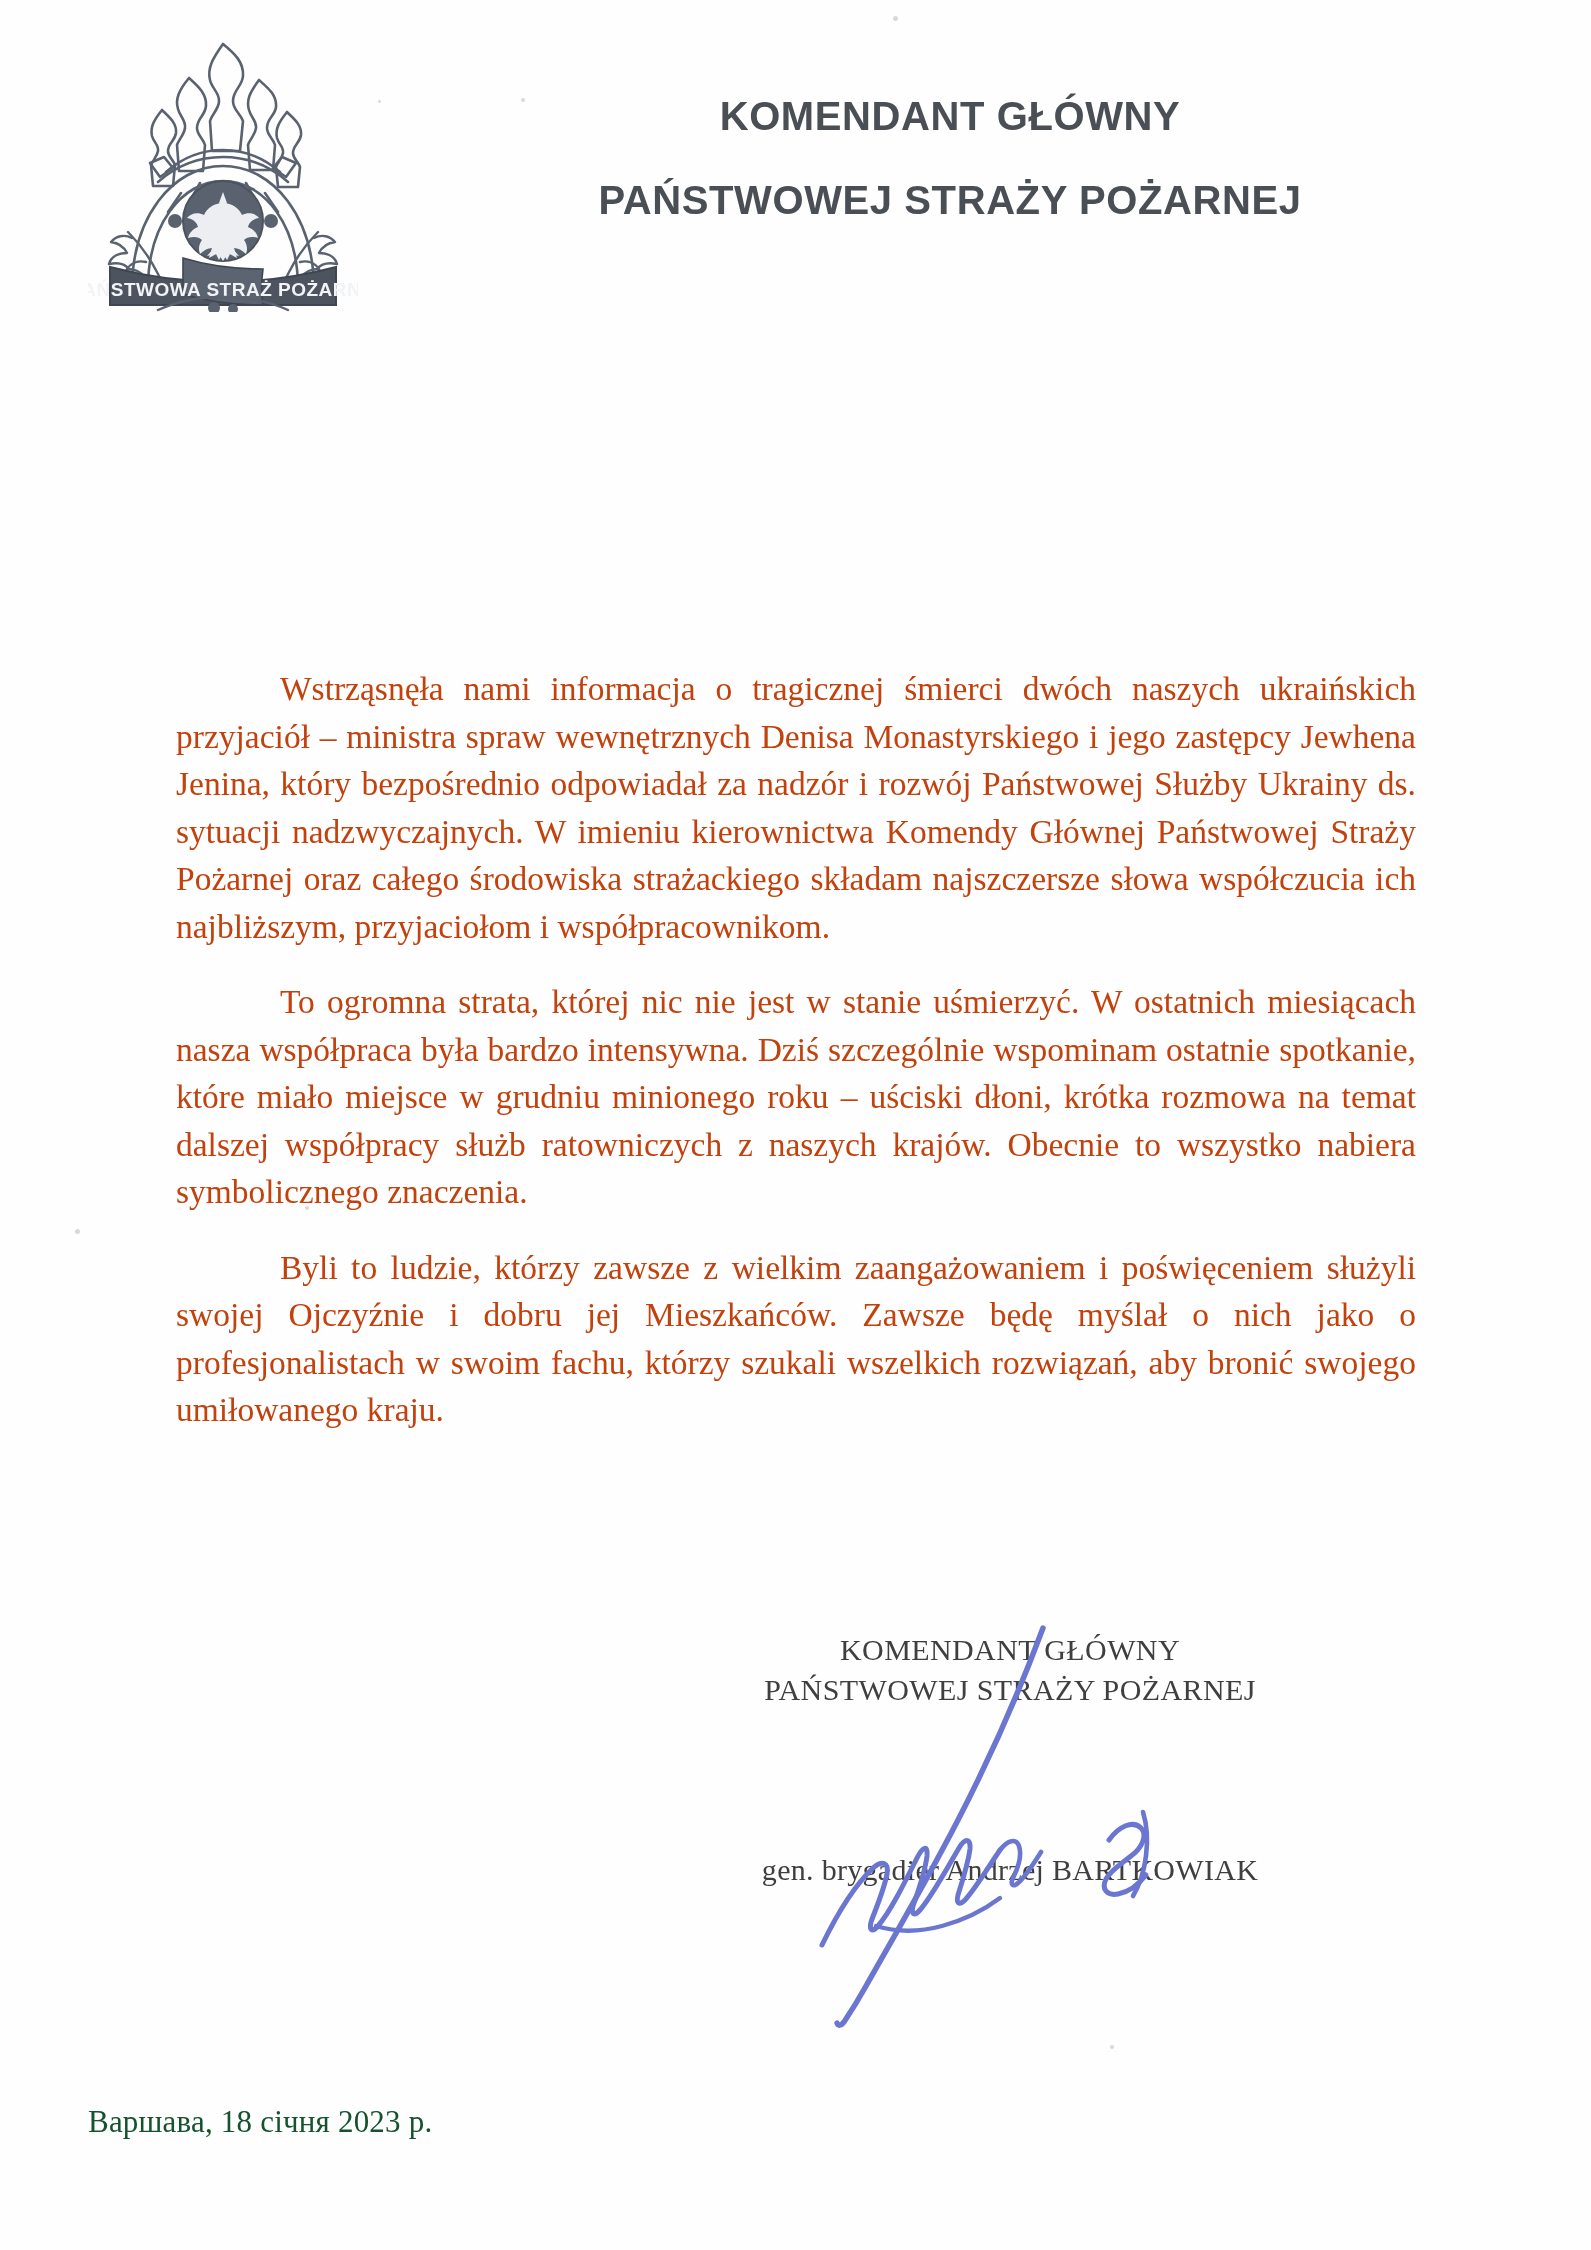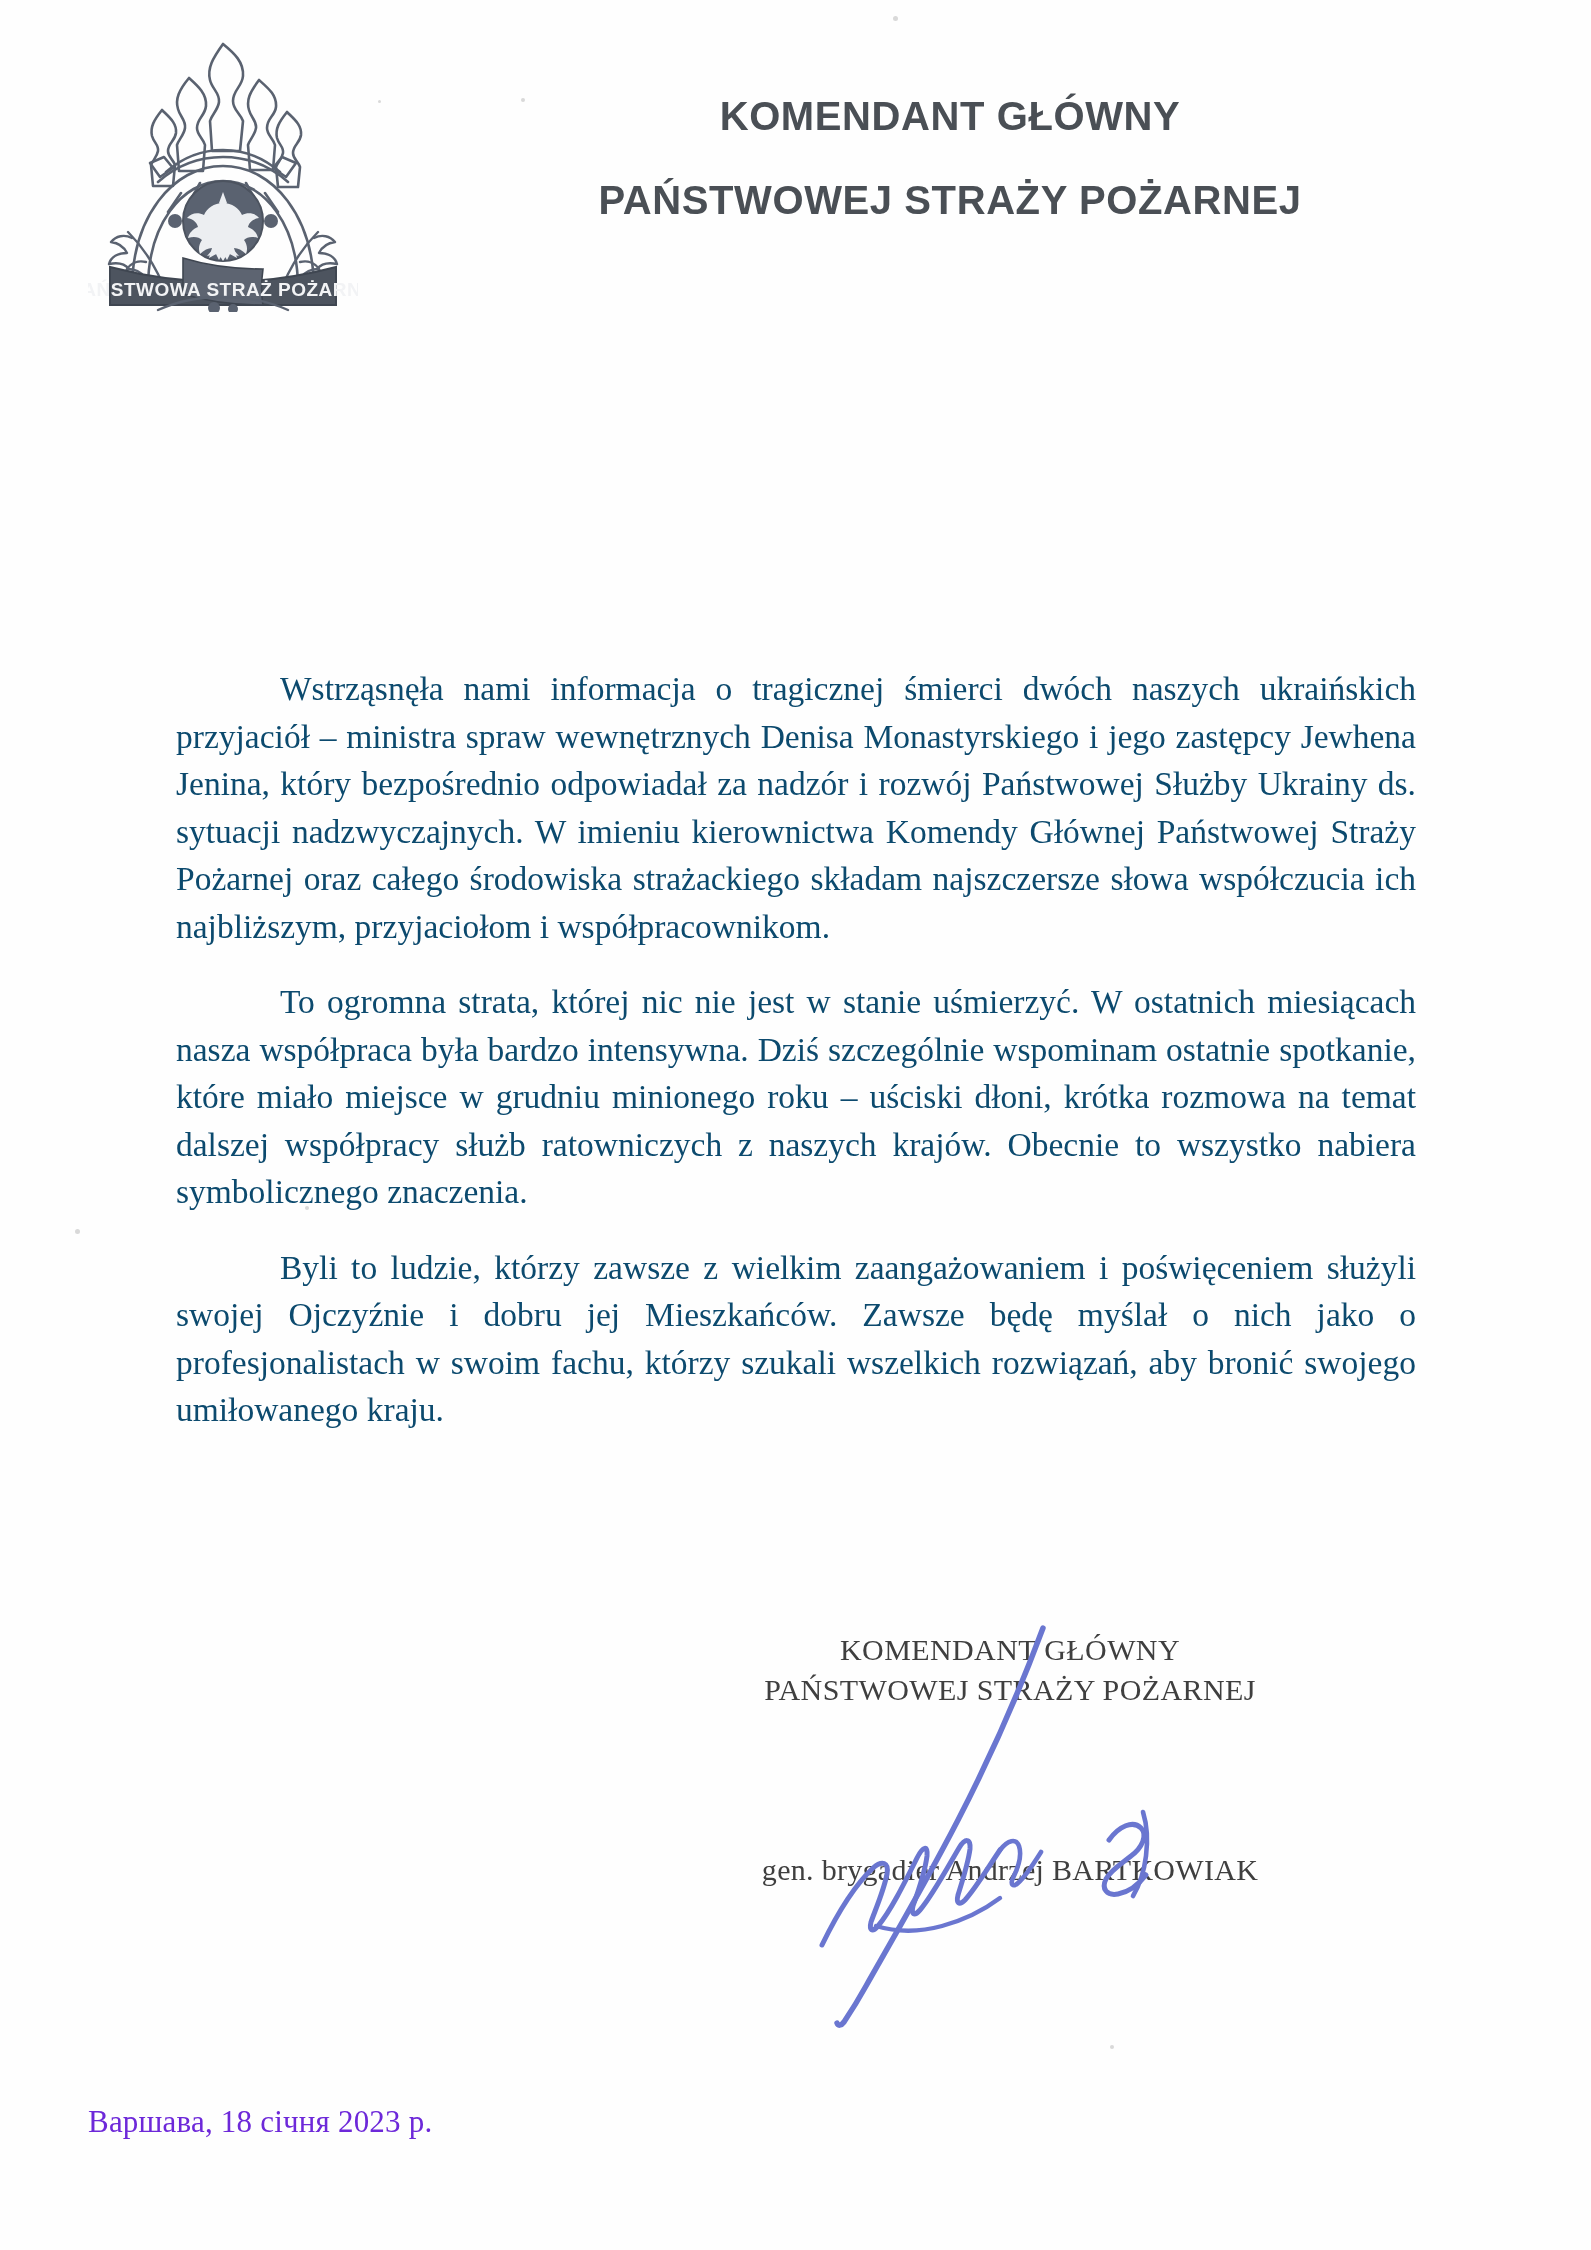--- a/index.html
+++ b/index.html
@@ -63,21 +63,21 @@
     left: 176px;
     top: 665px;
     width: 1240px;
   }
   .para {
     font-family: "Liberation Serif", "DejaVu Serif", serif;
     font-size: 33.5px;
     line-height: 47.5px;
     text-align: justify;
     text-indent: 104px;
-    color: #0c4a6e;
+    color: #c2410c;
     margin: 0 0 28px 0;
     -webkit-hyphens: none;
     hyphens: none;
   }
   .para:last-child { margin-bottom: 15px; }
 
   
   .sign-area {
     position: absolute;
     left: 700px;
@@ -125,21 +125,21 @@
   }
   .signature-ink svg { display: block; width: 640px; height: 500px; }
 
   
   .footer-date {
     position: absolute;
     left: 88px;
     top: 2104px;
     font-family: "Liberation Serif", "DejaVu Serif", serif;
     font-size: 31px;
-    color: #6d28d9;
+    color: #14532d;
     letter-spacing: 0.2px;
     white-space: nowrap;
   }
 
   
   .speck {
     position: absolute;
     background: #d9d9d9;
     border-radius: 50%;
   }

